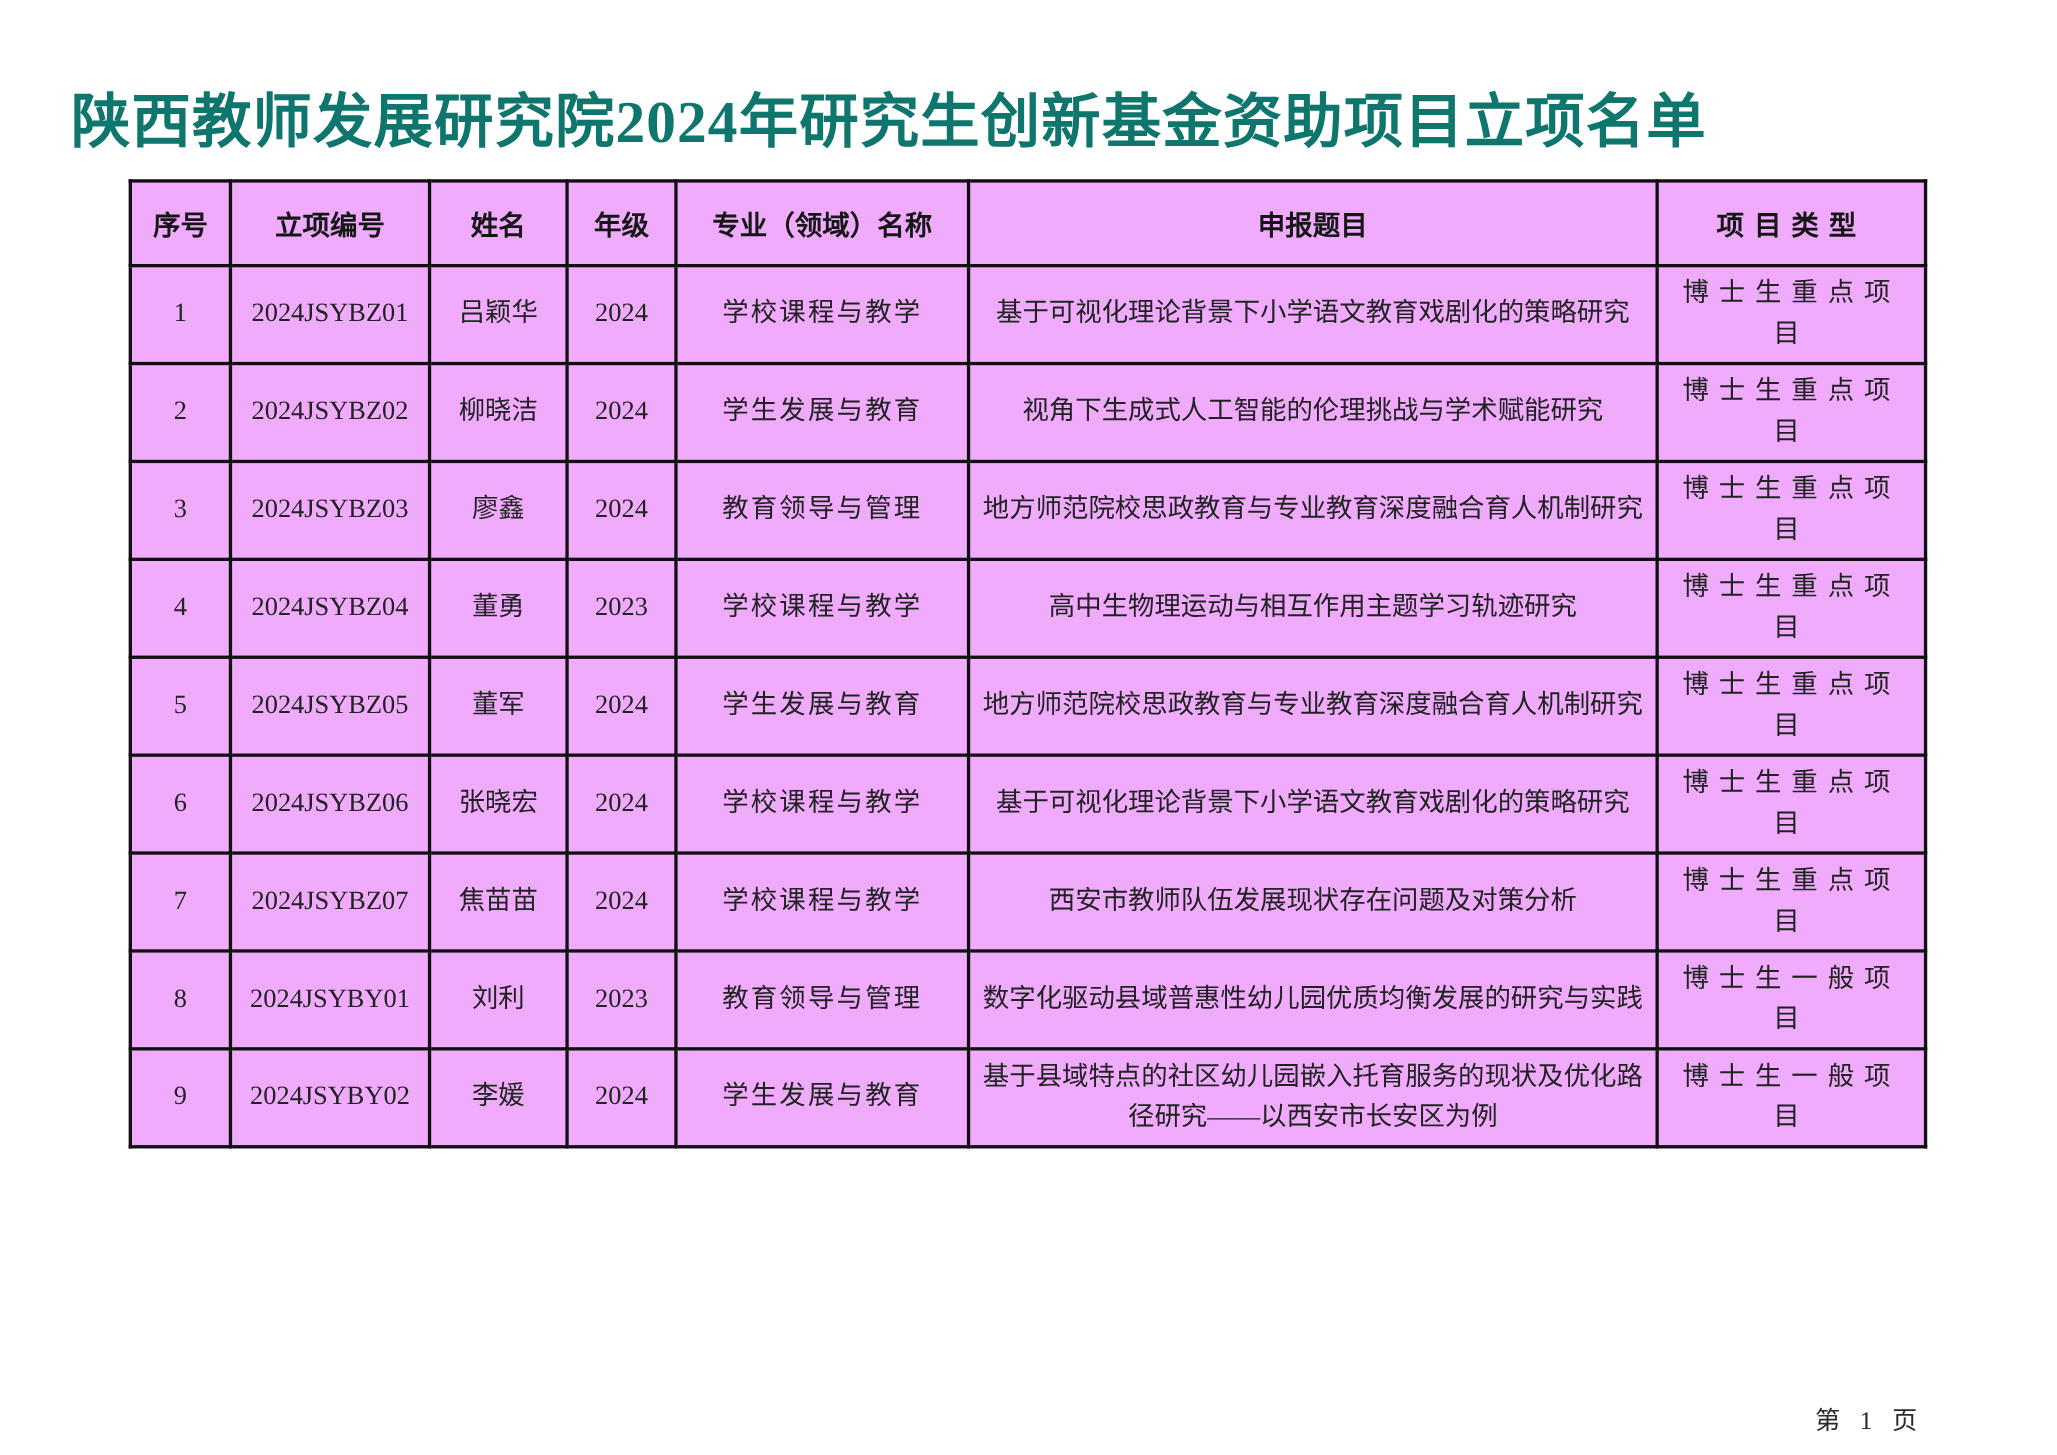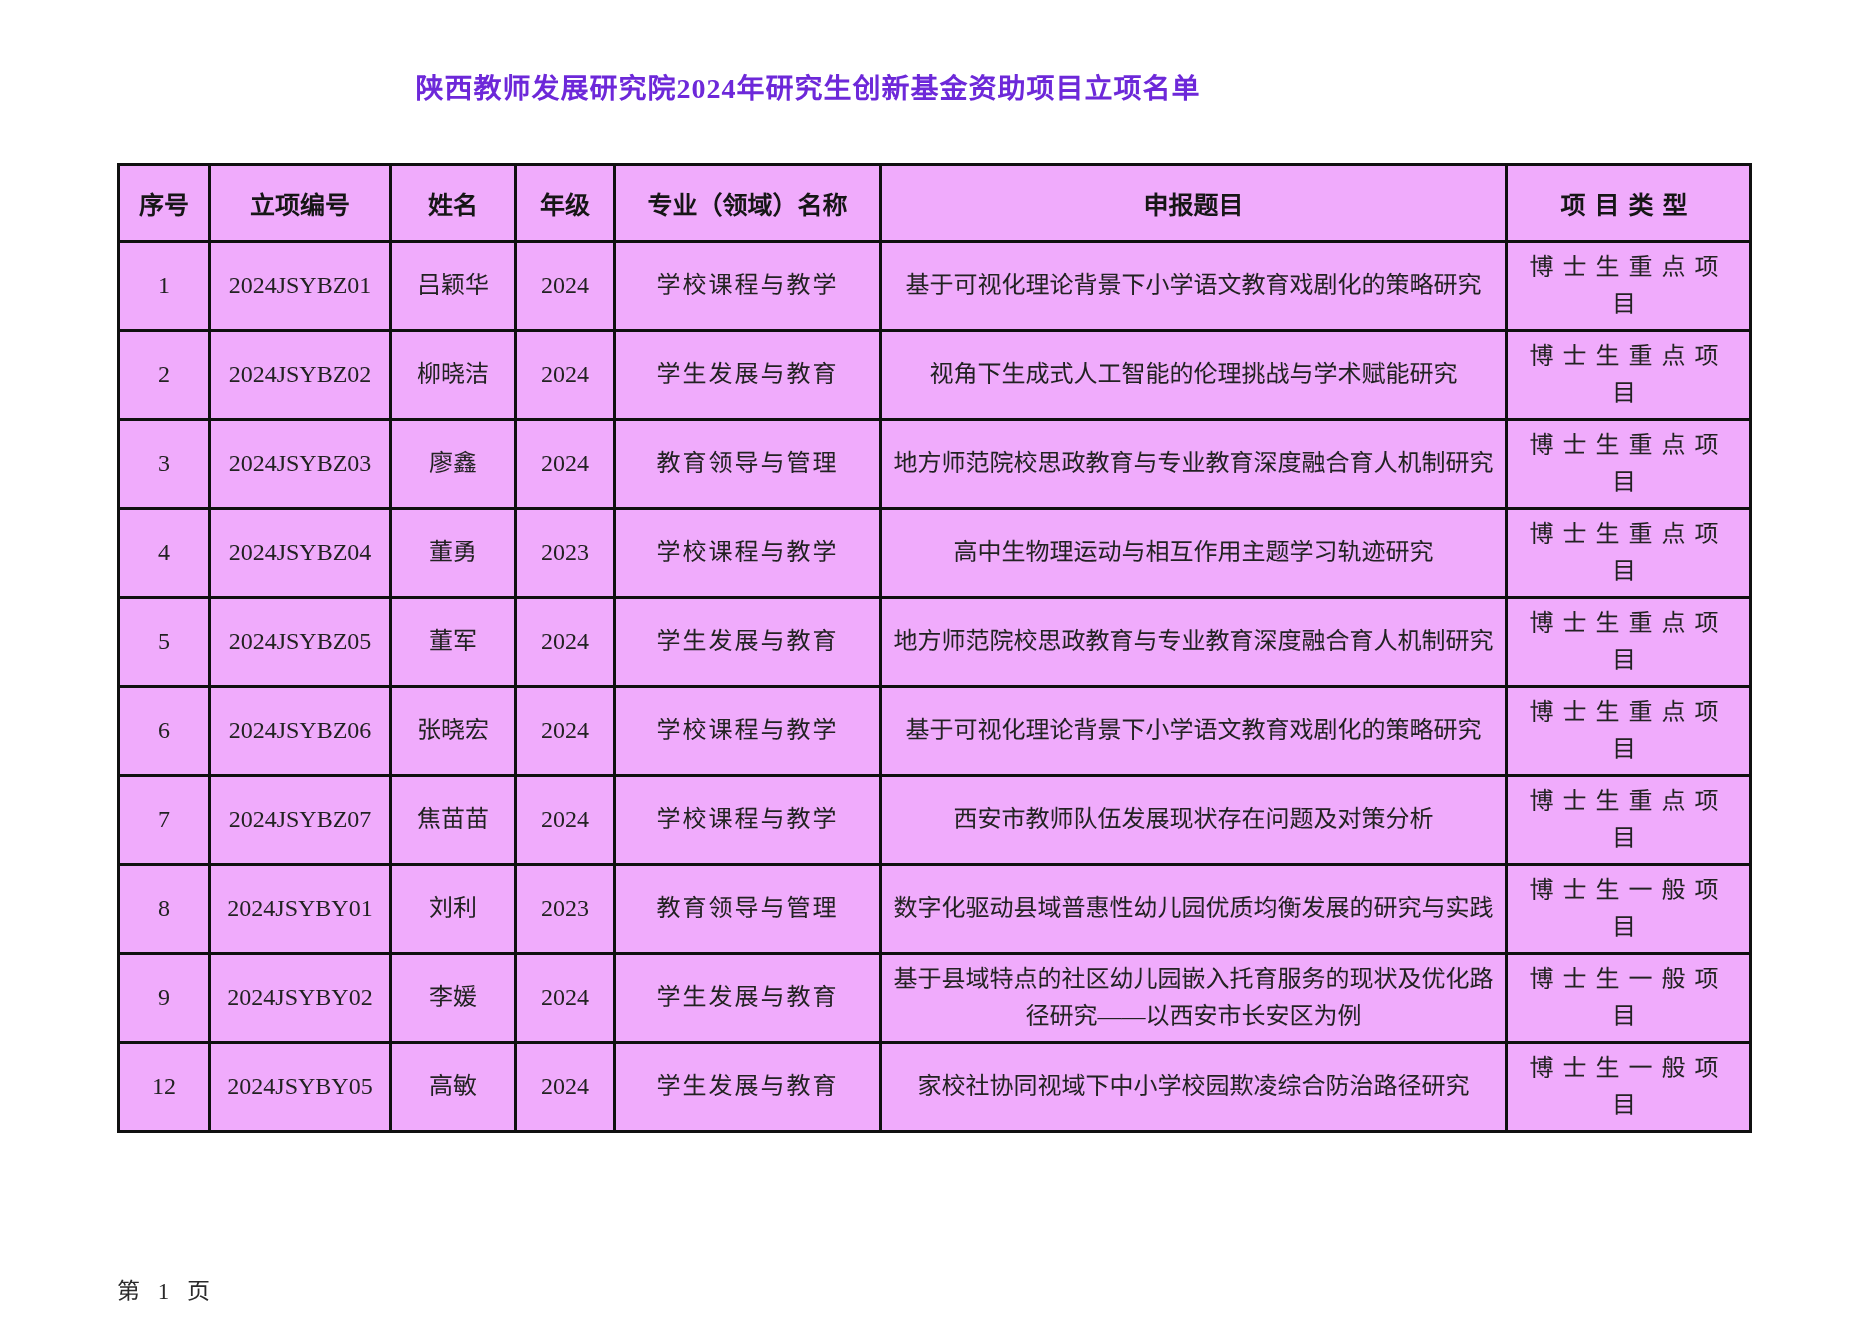--- a/index.html
+++ b/index.html
@@ -14,25 +14,25 @@
     font-family: "Liberation Serif", "DejaVu Serif", serif;
     color: #1f1f1f;
     overflow: hidden;
   }
   .doc-title {
     position: absolute;
     top: 66px;
     left: 0;
     width: 1616px;
     text-align: center;
-    font-size: 28px;
+    font-size: 54px;
     font-weight: 700;
     letter-spacing: 1px;
     margin: 0;
-    color: #6d28d9;
+    color: #0f766e;
   }
   table.projects {
     position: absolute;
     left: 117px;
     top: 163px;
     width: 1632px;
     border-collapse: collapse;
     table-layout: fixed;
     background: #f0abfc;
   }
@@ -67,21 +67,21 @@
   }
   td.cell-title {
     padding-left: 6px;
     padding-right: 6px;
   }
   .page-footer {
     position: absolute;
     left: 117px;
     top: 1272px;
     width: 1632px;
-    text-align: left;
+    text-align: right;
     font-size: 23px;
     letter-spacing: 6px;
     color: #2a2a2a;
   }
 </style>
 </head>
 <body>
 
 <h1 class="doc-title">陕西教师发展研究院2024年研究生创新基金资助项目立项名单</h1>
 
@@ -181,25 +181,16 @@
       </tr>
       <tr>
         <td class="cell-no">9</td>
         <td class="cell-id">2024JSYBY02</td>
         <td class="cell-name">李媛</td>
         <td class="cell-grade">2024</td>
         <td class="cell-major">学生发展与教育</td>
         <td class="cell-title">基于县域特点的社区幼儿园嵌入托育服务的现状及优化路径研究——以西安市长安区为例</td>
         <td class="cell-type">博士生一般项目</td>
       </tr>
-      <tr>
-        <td class="cell-no">12</td>
-        <td class="cell-id">2024JSYBY05</td>
-        <td class="cell-name">高敏</td>
-        <td class="cell-grade">2024</td>
-        <td class="cell-major">学生发展与教育</td>
-        <td class="cell-title">家校社协同视域下中小学校园欺凌综合防治路径研究</td>
-        <td class="cell-type">博士生一般项目</td>
-      </tr>
     </tbody>
 </table>
 
 <div class="page-footer">第 1 页</div>
 
 </body></html>

